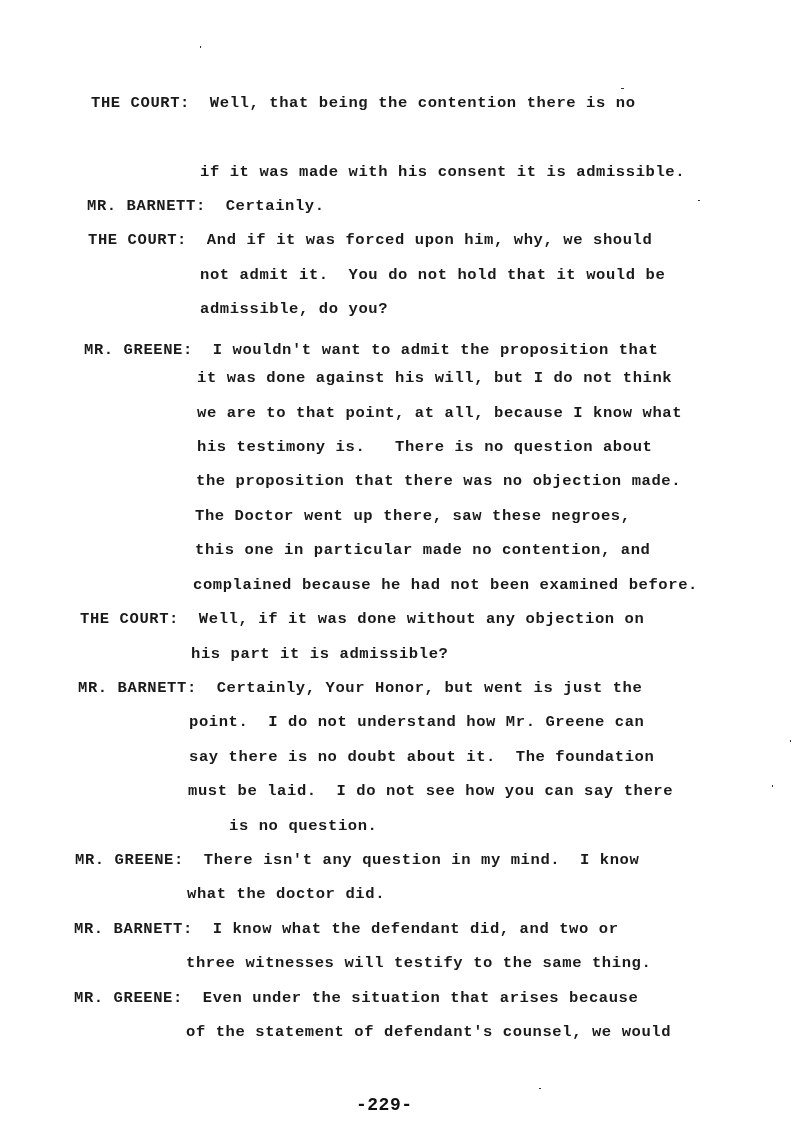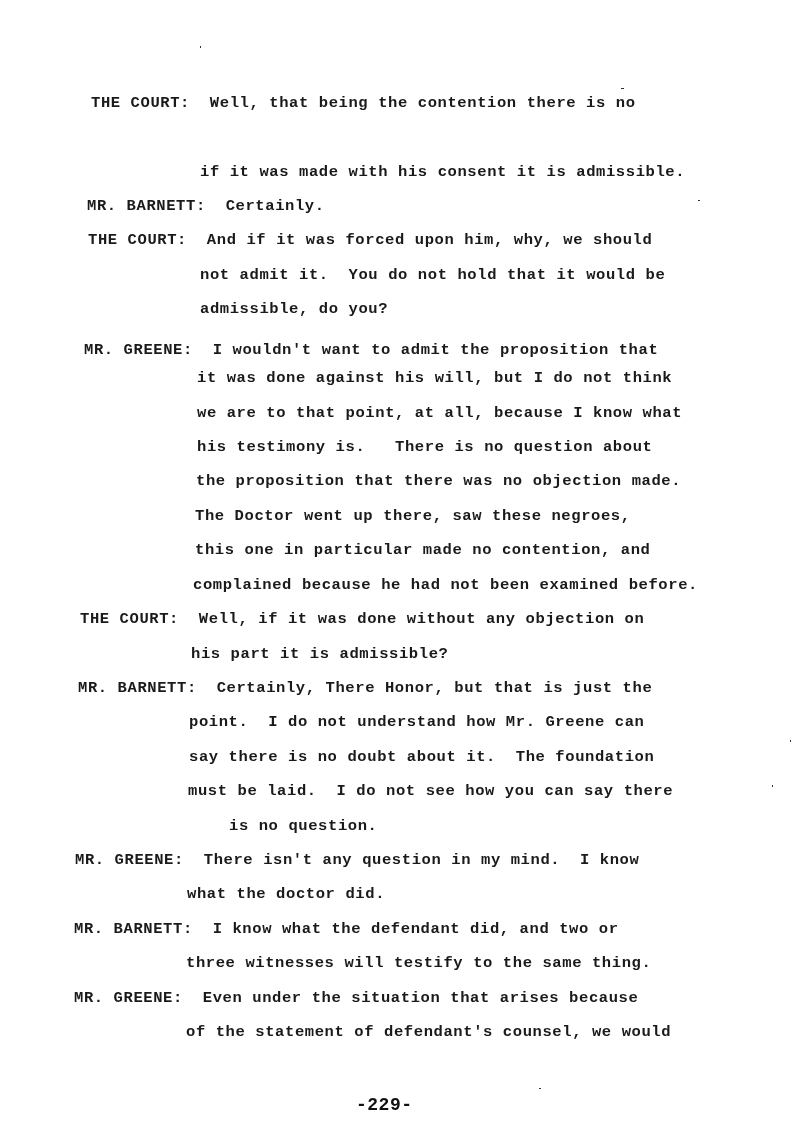--- a/index.html
+++ b/index.html
@@ -78,21 +78,21 @@
   <div class="line" style="left:195px; top:506px;"><span>The Doctor went up there, saw these negroes,</span></div>
 
   <div class="line" style="left:195px; top:540px;"><span>this one in particular made no contention, and</span></div>
 
   <div class="line" style="left:193px; top:575px;"><span>complained because he had not been examined before.</span></div>
 
   <div class="line" style="left:80px; top:609px;"><span class="speaker">THE COURT:</span>  <span>Well, if it was done without any objection on</span></div>
 
   <div class="line" style="left:191px; top:644px;"><span>his part it is admissible?</span></div>
 
-  <div class="line" style="left:78px; top:678px;"><span class="speaker">MR. BARNETT:</span>  <span>Certainly, There Honor, but that is just the</span></div>
+  <div class="line" style="left:78px; top:678px;"><span class="speaker">MR. BARNETT:</span>  <span>Certainly, Your Honor, but went is just the</span></div>
 
   <div class="line" style="left:189px; top:712px;"><span>point.  I do not understand how Mr. Greene can</span></div>
 
   <div class="line" style="left:189px; top:747px;"><span>say there is no doubt about it.  The foundation</span></div>
 
   <div class="line" style="left:188px; top:781px;"><span>must be laid.  I do not see how you can say there</span></div>
 
   <div class="line" style="left:193px; top:816px;margin-left:36px;"><span>is no question.</span></div>
 
   <div class="line" style="left:75px; top:850px;"><span class="speaker">MR. GREENE:</span>  <span>There isn't any question in my mind.  I know</span></div>

